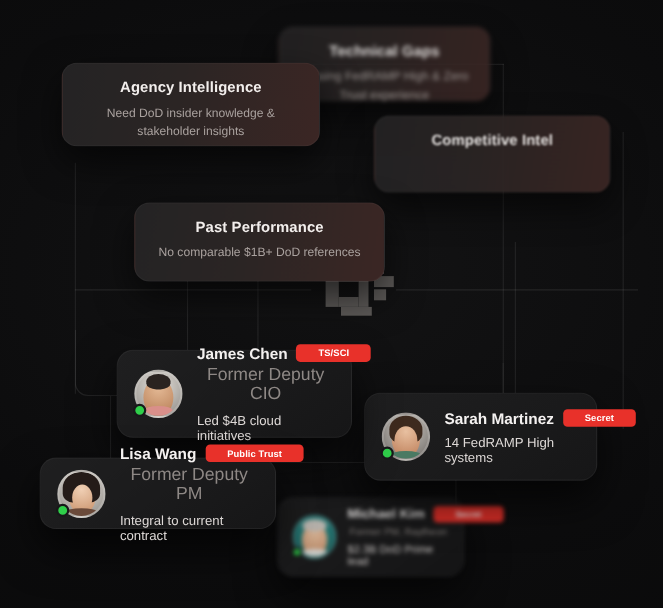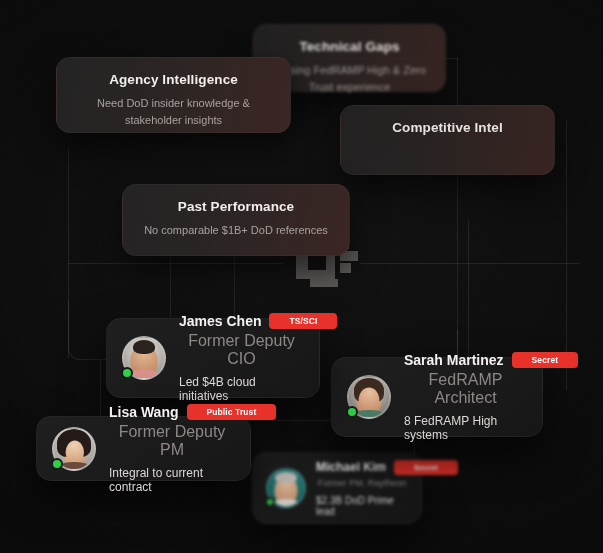--- a/index.html
+++ b/index.html
@@ -200,22 +200,21 @@
         <div class="face skin-b" style="clip-path: ellipse(26% 32% at 50% 58%);"></div>
         <div style="position:absolute; left:16%; bottom:0; width:68%; height:18%; background:#4a7a63; border-radius:50% 50% 0 0;"></div>
       </div>
       <div class="dot"></div>
     </div>
     <div class="pbody">
       <div class="prow">
         <span class="pname">Sarah Martinez</span>
         <span class="badge">Secret</span>
       </div>
-      <div class="prole">FedRAMP Architect</div>
-      <div class="pfact">8 FedRAMP High systems</div>
+      <div class="pfact">14 FedRAMP High systems</div>
     </div>
   </div>
 
   <div class="person" style="left:36px; top:416px; width:215px; height:65px; z-index:6;">
     <div class="avwrap">
       <div class="av bg-light">
         <div class="face skin-c" style="clip-path: ellipse(30% 40% at 52% 58%);"></div>
         <div class="hair" style="left:8%; top:0%; width:84%; height:72%; background:#241b18; border-radius:50% 50% 30% 30%;"></div>
         <div class="face skin-c" style="clip-path: ellipse(23% 30% at 52% 60%);"></div>
         <div style="position:absolute; left:14%; bottom:0; width:72%; height:16%; background:#6a4a3a; border-radius:50% 50% 0 0;"></div>

